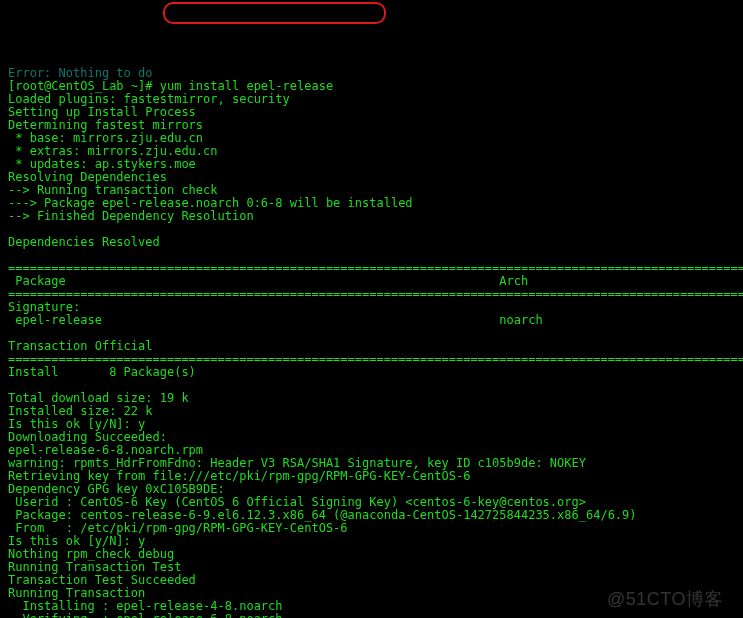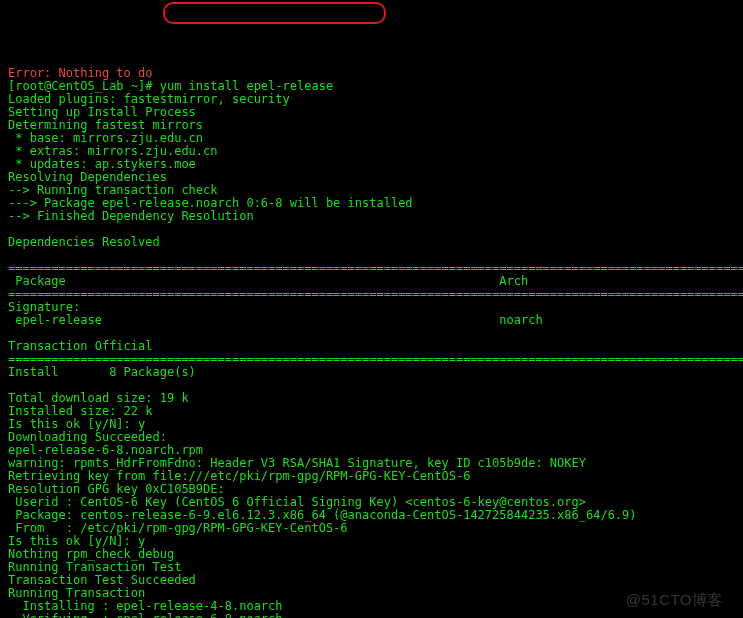--- a/index.html
+++ b/index.html
@@ -10,34 +10,34 @@
     font-size: 12px;
     line-height: 13px;
     color: #22ff22;
     width: 743px;
     height: 618px;
     overflow: hidden;
     position: relative;
     white-space: pre;
   }
   .term { padding: 2px 4px 0 8px; color:#1fdc1f; }
-  .err-line { color: #ef4444; }
+  .err-line { color: #0f766e; }
   .highlight-box {
     position: absolute;
     border: 2px solid #d91a1a;
     border-radius: 10px;
     pointer-events: none;
   }
   .watermark {
     position: absolute;
     right: 20px;
     bottom: 12px;
     color: rgba(255,255,255,0.20);
     font-family: sans-serif;
-    font-size: 15px;
+    font-size: 18px;
     letter-spacing: 0.5px;
   }
 </style>
 </head>
 <body>
 
 
 
 <div class="term">
 <span class="err-line">Error: Nothing to do</span>
@@ -65,21 +65,21 @@
 <span>============================================================================================================</span>
 <span>Install       8 Package(s)</span>
 <span></span>
 <span>Total download size: 19 k</span>
 <span>Installed size: 22 k</span>
 <span>Is this ok [y/N]: y</span>
 <span>Downloading Succeeded:</span>
 <span>epel-release-6-8.noarch.rpm</span>
 <span>warning: rpmts_HdrFromFdno: Header V3 RSA/SHA1 Signature, key ID c105b9de: NOKEY</span>
 <span>Retrieving key from file:///etc/pki/rpm-gpg/RPM-GPG-KEY-CentOS-6</span>
-<span>Resolution GPG key 0xC105B9DE:</span>
+<span>Dependency GPG key 0xC105B9DE:</span>
 <span> Userid : CentOS-6 Key (CentOS 6 Official Signing Key) &lt;centos-6-key@centos.org&gt;</span>
 <span> Package: centos-release-6-9.el6.12.3.x86_64 (@anaconda-CentOS-142725844235.x86_64/6.9)</span>
 <span> From   : /etc/pki/rpm-gpg/RPM-GPG-KEY-CentOS-6</span>
 <span>Is this ok [y/N]: y</span>
 <span>Nothing rpm_check_debug</span>
 <span>Running Transaction Test</span>
 <span>Transaction Test Succeeded</span>
 <span>Running Transaction</span>
 <span>  Installing : epel-release-4-8.noarch</span>
 <span>  Verifying  : epel-release-6-8.noarch</span>

